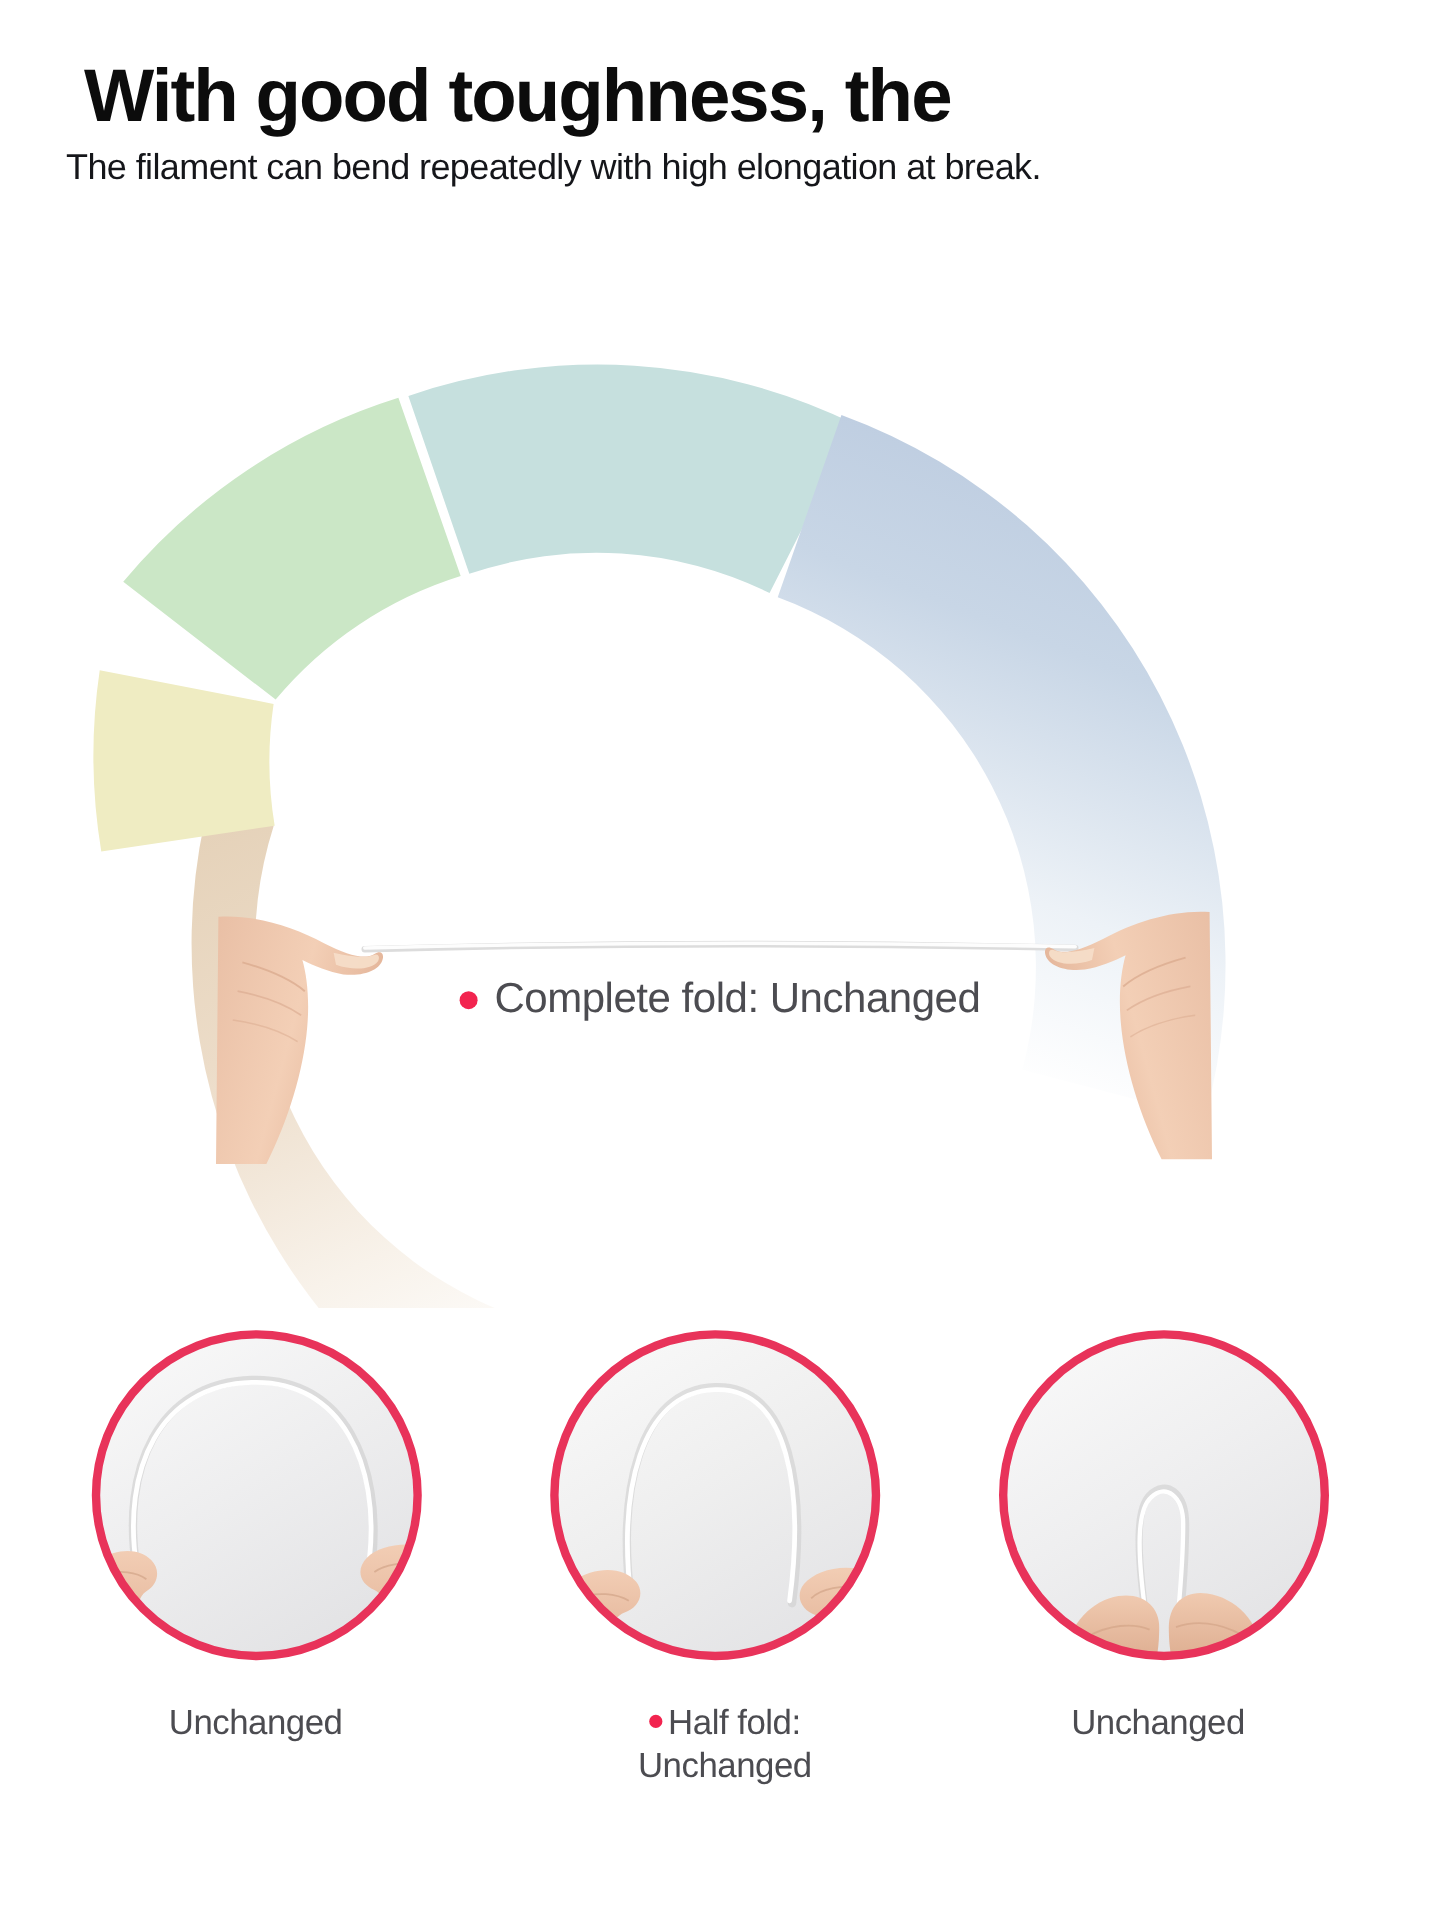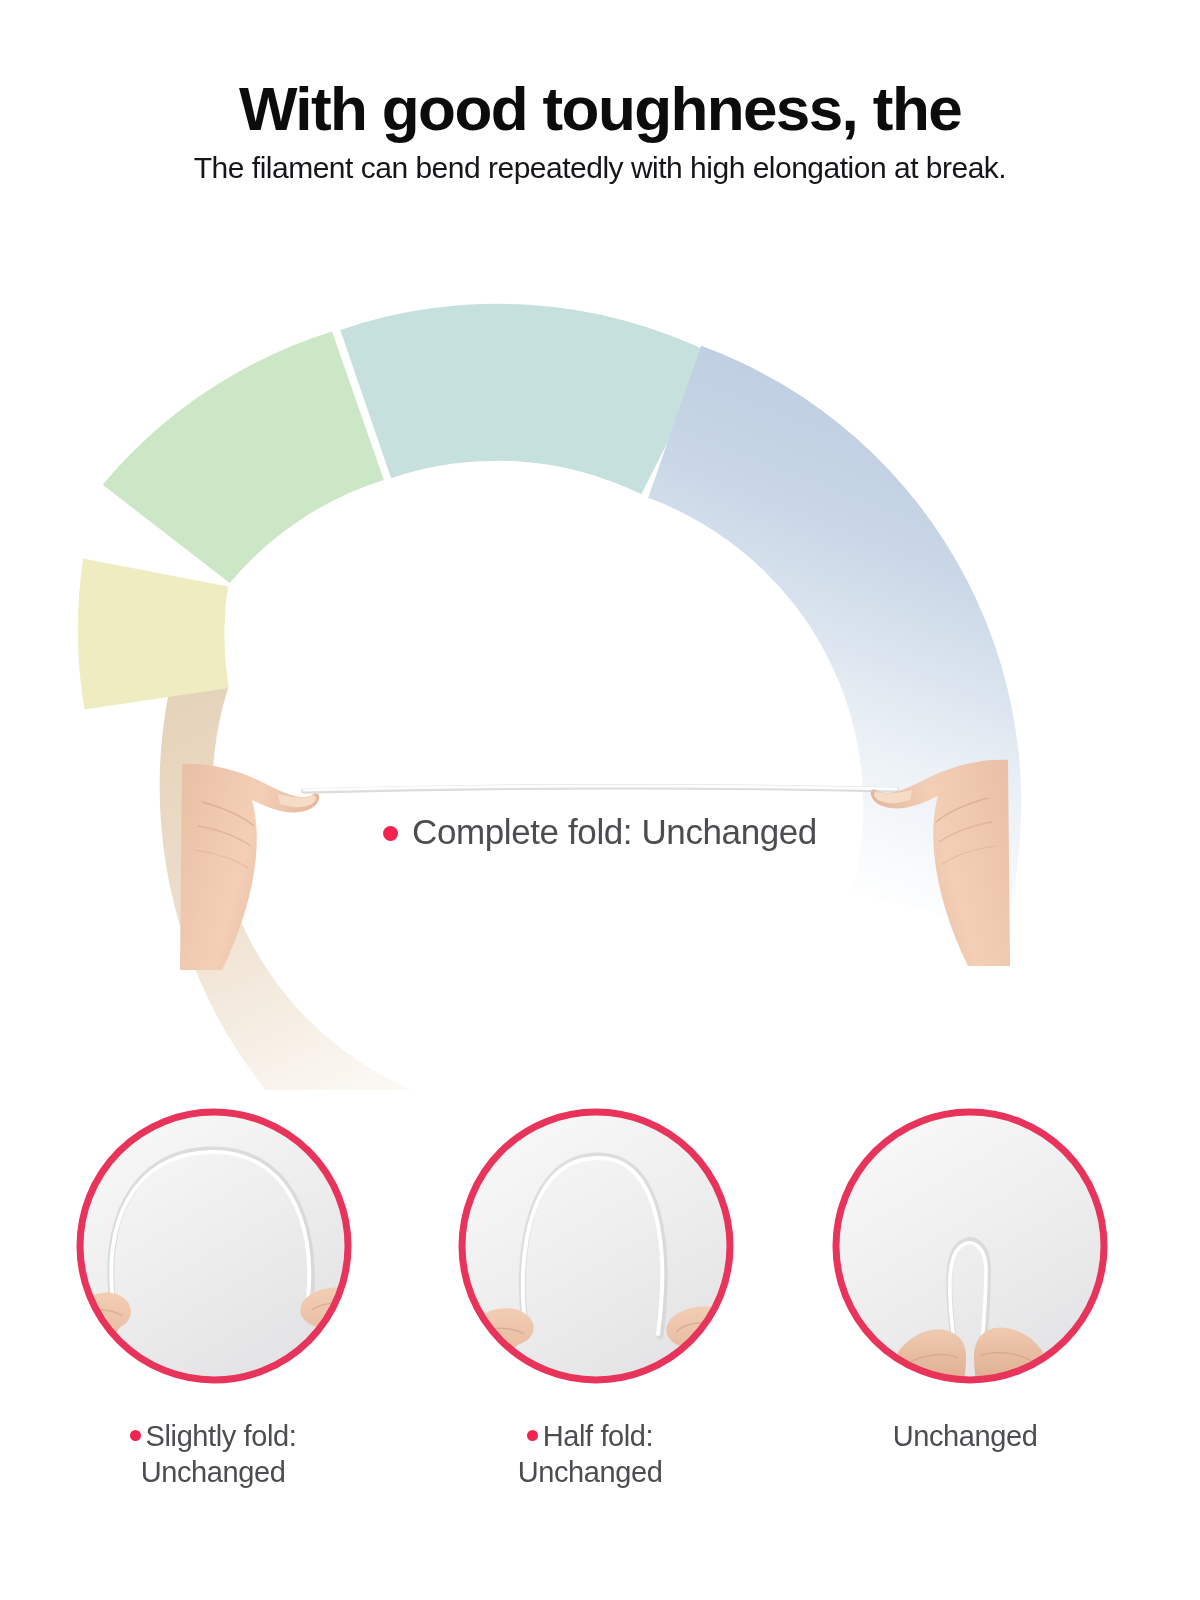--- a/index.html
+++ b/index.html
@@ -14,22 +14,22 @@
     overflow: hidden;
     font-family: "Liberation Sans", sans-serif;
     -webkit-font-smoothing: antialiased;
   }
 
   
   .header {
     position: absolute;
     top: 0; left: 0;
     width: 1200px;
-    padding-top: 72px;
-    text-align: center;
+    padding-top: 44px;
+    text-align: left;
   }
   .headline {
     margin: 0 auto;
     width: 1060px;
     font-size: 62px;
     line-height: 1.18;
     font-weight: 700;
     letter-spacing: -1.6px;
     color: #0c0c0c;
   }
@@ -138,21 +138,21 @@
     position: absolute;
     top: 0;
     width: 330px;
     text-align: center;
     font-size: 29px;
     line-height: 1.25;
     letter-spacing: -0.4px;
     color: #4c4c51;
   }
   .caption-1 { left: 48px; }
-  .caption-2 { left: 425px; }
+  .caption-2 { left: 439px; }
   .caption-3 { left: 800px; }
   .caption .line1 { display: block; white-space: nowrap; }
   .caption .line2 { display: block; }
   .caption .bullet {
     display: inline-block;
     width: 11px; height: 11px;
     border-radius: 50%;
     background: #f2244f;
     margin-right: 5px;
     vertical-align: middle;
@@ -371,21 +371,20 @@
               C 146 268 148 278 150 284 Z"></path>
         <path fill="none" stroke="#cd9e82" stroke-width="1.5" opacity="0.55" d="M 206 258 C 188 248 168 246 152 252"></path>
       </g>
       <circle cx="142" cy="142" r="134" fill="none" stroke="#e8335a" stroke-width="7"></circle>
     </svg>
   </div>
 </div>
 
 <div class="captions">
   <div class="caption caption-1">
-    <span class="line1"><span class="bullet"></span><span>Slightly fold:</span></span>
     <span class="line2">Unchanged</span>
   </div>
   <div class="caption caption-2">
     <span class="line1"><span class="bullet"></span><span>Half fold:</span></span>
     <span class="line2">Unchanged</span>
   </div>
   <div class="caption caption-3">
     <span class="line2">Unchanged</span>
   </div>
 </div>

